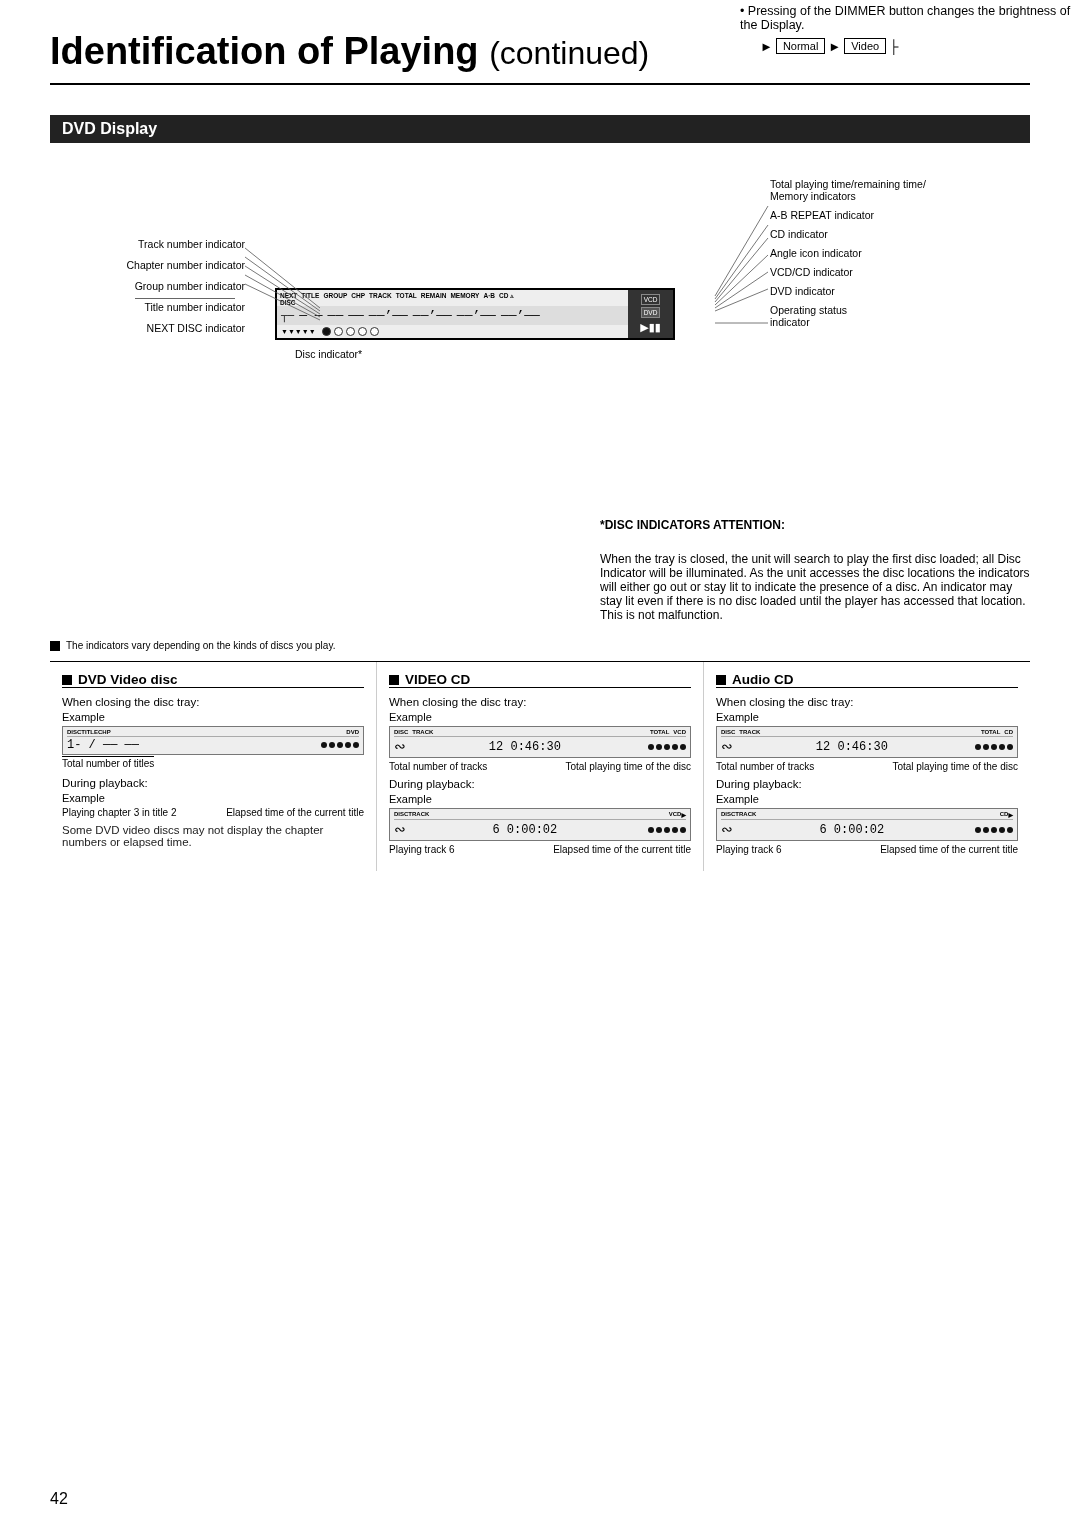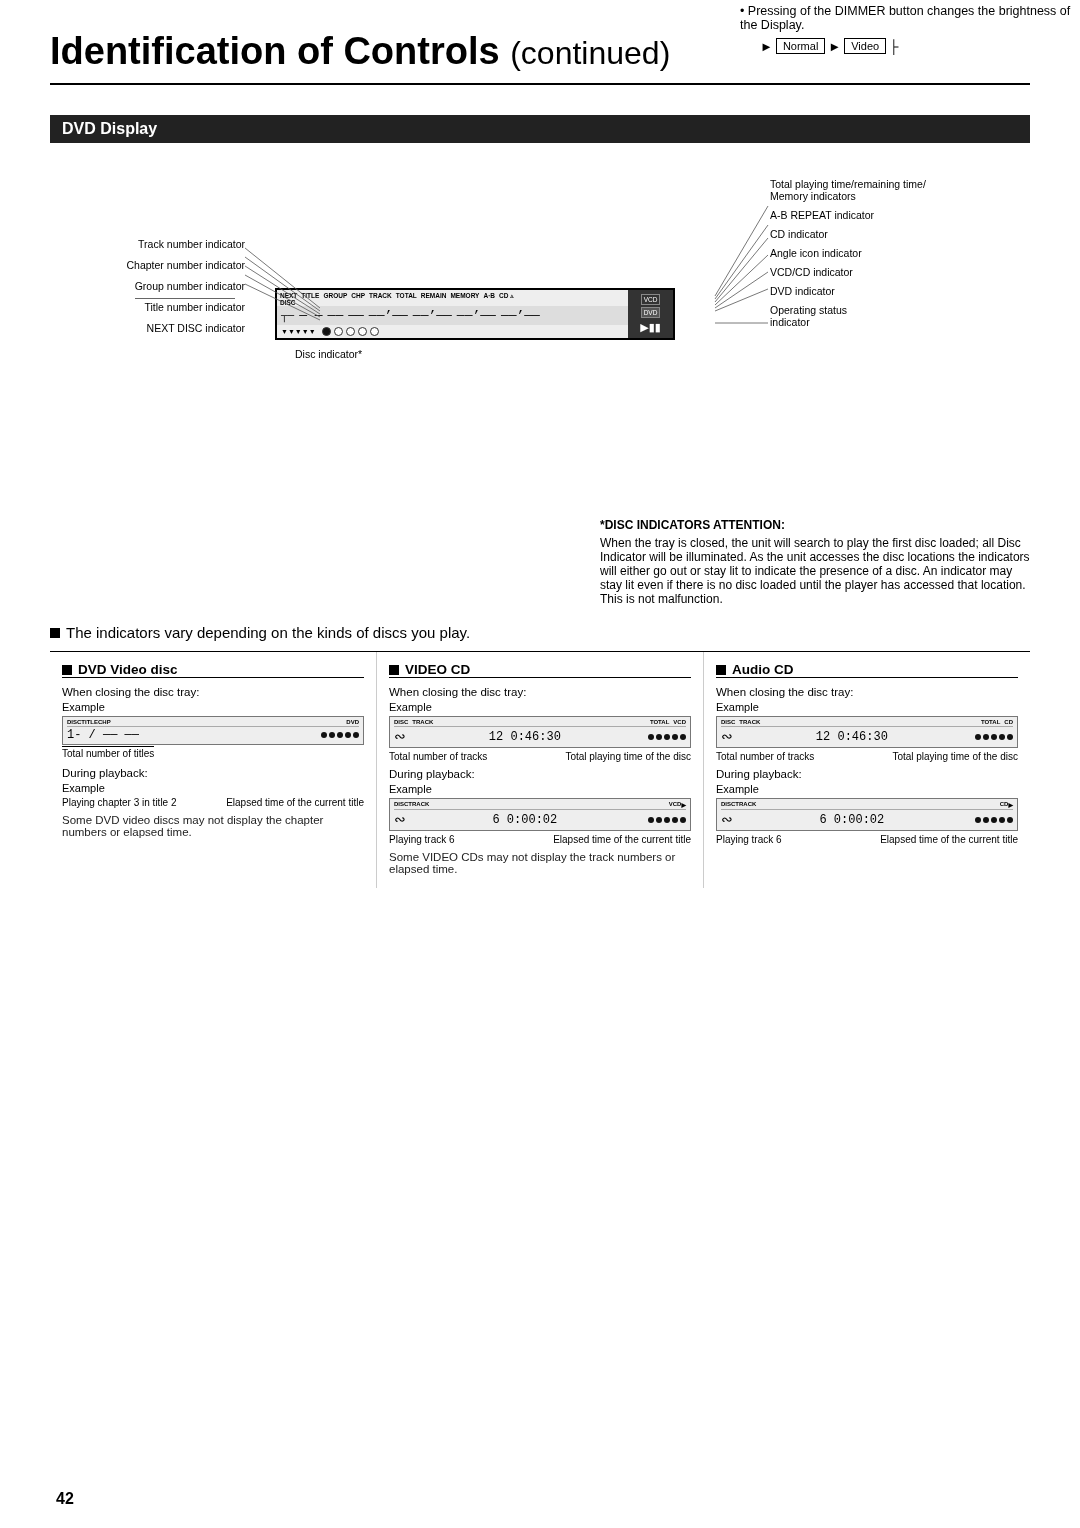--- a/index.html
+++ b/index.html
@@ -55,25 +55,25 @@
       font-size: 11px;
     }
 
     
     .attention-box {
       margin-top: 10px;
       margin-left: 30px;
       width: 430px;
       font-size: 12px;
     }
-    .attention-box .title { font-weight: bold; margin-bottom: 4px; }
+    .attention-box .title { font-weight: bold; margin-bottom: 20px; }
 
     
     .varies-note {
-      font-size: 15px;
+      font-size: 10px;
       margin: 18px 0 10px 0;
       display: flex;
       align-items: center;
       gap: 6px;
       text-align: center;
     }
     .square-bullet { width: 10px; height: 10px; background: #000; display: inline-block; flex-shrink: 0; }
     .three-columns {
       display: flex;
       gap: 0;
@@ -100,23 +100,23 @@
     .caption-line {
       display: flex;
       justify-content: space-between;
       font-size: 10px;
       margin-bottom: 6px;
     }
     .note-small { font-size: 11px; margin-top: 6px; color: #222; }
     .page-number {
       position: fixed;
       bottom: 20px;
-      left: 56px;
+      left: 50px;
       font-size: 16px;
-      font-weight: bold;
+      font-weight: normal;
     }
 
     .dvd-display-block {
       border: 2px solid #000;
       margin: 0 auto;
       width: 400px;
       background: #eee;
       font-size: 7px;
       position: relative;
     }
@@ -177,21 +177,21 @@
       margin: 10px auto;
     }
   </style>
 </head>
 <body>
 
 
 
 
 <h1 class="main-title">
-  <span>Identification of Controls</span>
+  <span>Identification of Playing</span>
   <span class="normal-weight">(continued)</span>
 </h1>
 
 
 <div class="section-header">
   <span>DVD Display</span>
 </div>
 
 
 <div style="display:flex; justify-content:flex-end; margin-right:40px; margin-top:-10px; margin-bottom:10px;">
@@ -412,21 +412,20 @@
           <div style="width:6px;height:6px;border-radius:50%;background:#111;"></div>
           <div style="width:6px;height:6px;border-radius:50%;background:#111;"></div>
           <div style="width:6px;height:6px;border-radius:50%;background:#111;"></div>
         </div>
       </div>
     </div>
     <div class="caption-line">
       <span>Playing track 6</span>
       <span>Elapsed time of the current title</span>
     </div>
-    <p class="note-small">Some VIDEO CDs may not display the track numbers or elapsed time.</p>
   </div>
 
   <div class="col">
     <div class="col-title">
       <span class="sq"></span>
       <span>Audio CD</span>
     </div>
     <p>When closing the disc tray:</p>
     <p class="example-label">Example</p>
 

